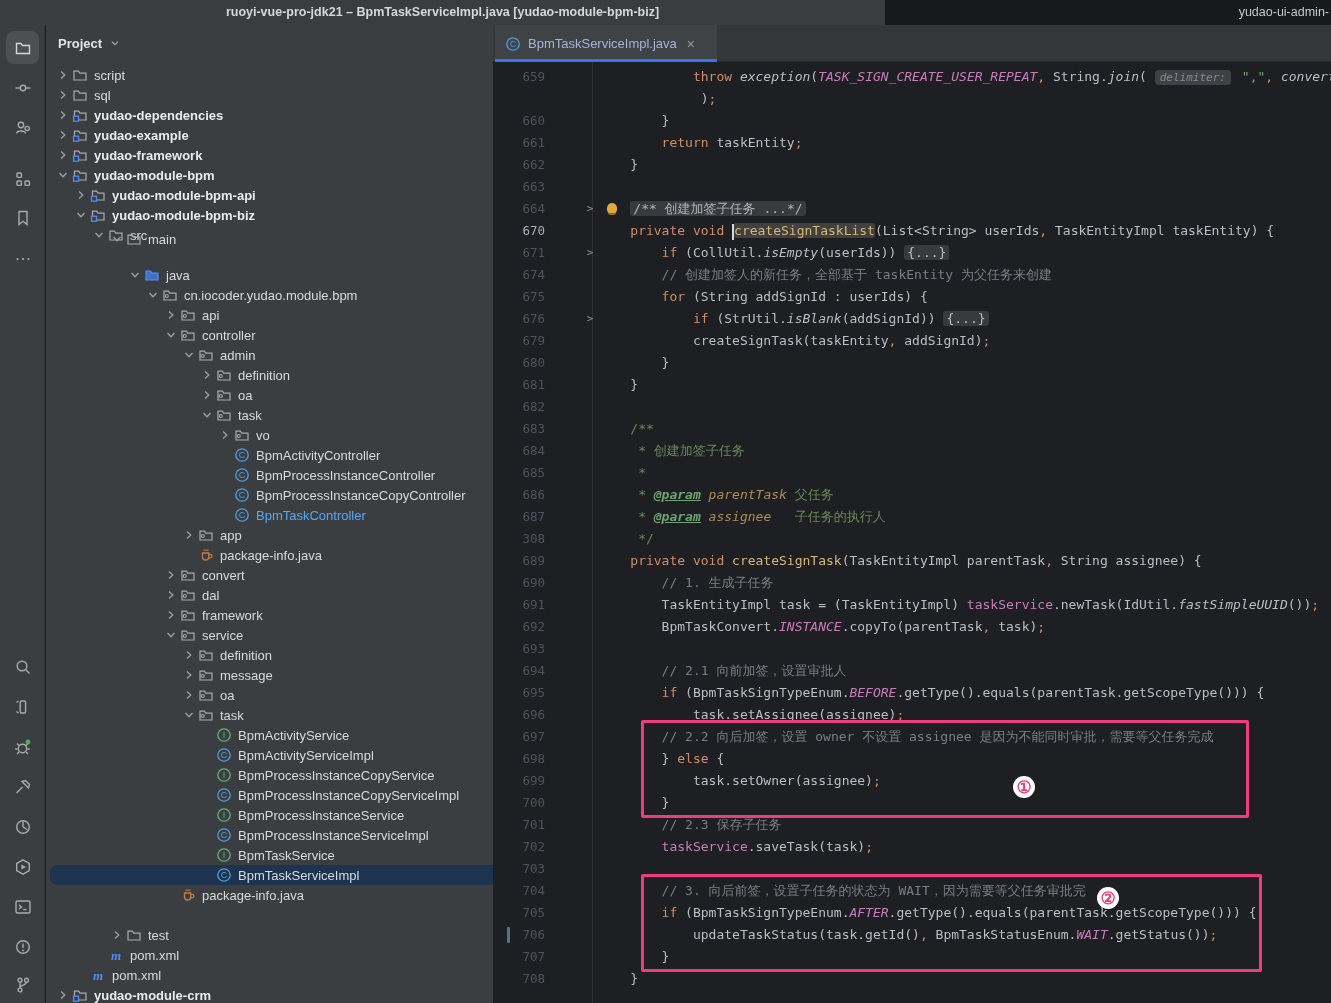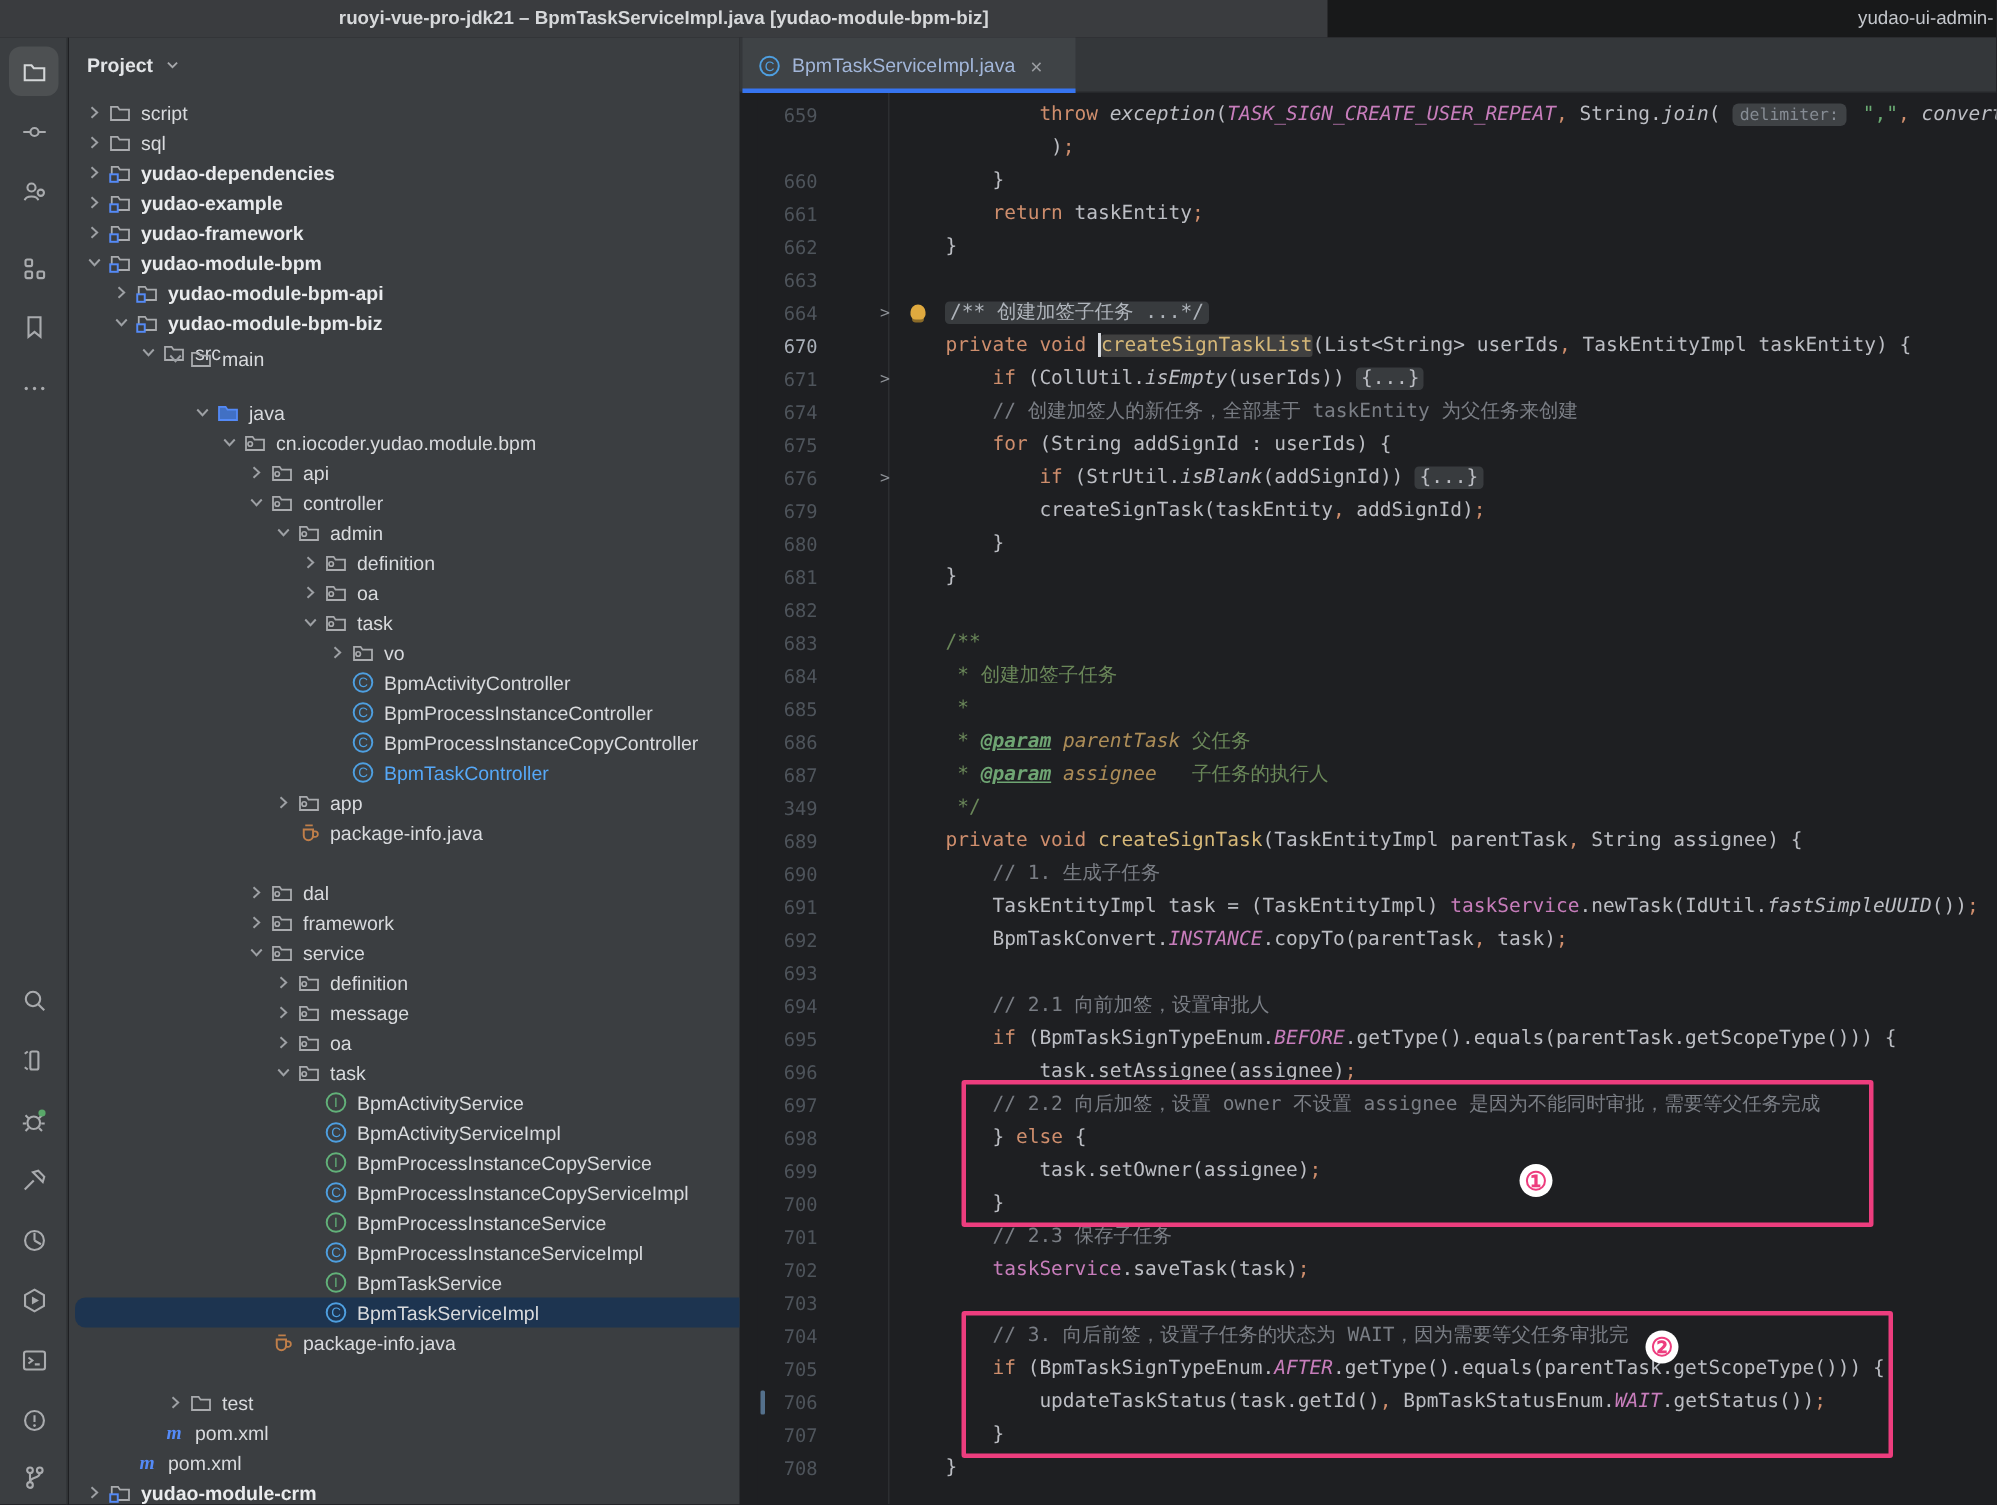--- a/index.html
+++ b/index.html
@@ -66,21 +66,21 @@
   .k { color:#CF8E6D; } .d { color:#BCBEC4; } .c { color:#7A7E85; }
   .j { color:#6A8759; } .jt { color:#6FA573; font-style:italic; font-weight:bold; text-decoration:underline; }
   .jp { color:#AD8D58; font-style:italic; }
   .f { color:#C77DBB; } .fi { color:#C77DBB; font-style:italic; }
   .m { color:#D5B778; } .s { color:#6AAB73; } .p { color:#CF8E6D; }
   .it { font-style:italic; color:#BCBEC4; }
   .hl { color:#D5B778; background:#404040; border-radius:2px; }
   .fold { background:#383B3E; border-radius:3px; padding:0 3px; color:#BCBEC4; }
   .foldc { background:#383B3E; border-radius:3px; padding:0 3px; color:#AFB4BB; }
   .hint { background:#3F4245; border-radius:4px; padding:1px 5px; color:#868C94;
-          font-size:11px; font-family:"DejaVu Sans Mono",monospace; margin-right:3px; }
+          font-size:11px; font-family:"DejaVu Sans Mono",monospace; margin-right:3px;font-style:italic; }
   .caret { display:inline-block; width:0; height:16px; border-left:2px solid #D4D7DC; vertical-align:middle; }
 
   
   .pinkbox { position:absolute; border:3px solid #ED3D7E; border-radius:2px; z-index:5; pointer-events:none; }
   .badge { position:absolute; width:22px; height:22px; background:#FFFFFF; border-radius:50%; z-index:6;
            display:flex; align-items:center; justify-content:center;
            color:#ED3D7E; font-size:17px; font-weight:bold; transform:translate(-50%,-50%); }
 </style>
 </head>
 <body>
@@ -520,20 +520,34 @@
         <div class="trow" style="top: 480px; padding-left: 135px;">
           <span class="chev"></span>
           <span class="ticon">
             <svg width="16" height="16" viewBox="0 0 16 16">
               <path d="M4.5 6h6.2v4a3.1 3.1 0 0 1-3.1 3.1A3.1 3.1 0 0 1 4.5 10z" fill="none" stroke="#C07F4A" stroke-width="1.3"></path>
               <path d="M10.7 7.3h1.4a1.8 1.8 0 0 1 0 3.6h-1.4" fill="none" stroke="#C07F4A" stroke-width="1.2"></path>
               <path d="M5.5 3.2h5" stroke="#C07F4A" stroke-width="1.1"></path>
             </svg>
           </span>
           <span>package-info.java</span>
+        </div>
+        <div class="trow" style="top: 500px; padding-left: 117px;">
+          <span class="chev">
+            <svg width="16" height="16" viewBox="0 0 16 16">
+              <path d="M6 4.5l3.8 3.5L6 11.5" stroke="#9DA0A4" fill="none" stroke-width="1.3"></path>
+            </svg>
+          </span>
+          <span class="ticon">
+            <svg width="16" height="16" viewBox="0 0 16 16">
+              <path d="M2 4.2h4.4l1.3 1.9H14v6.9H2z" fill="none" stroke="#A9ABAE" stroke-width="1.2"></path>
+              <circle cx="4.8" cy="9" r="1.5" fill="none" stroke="#A9ABAE" stroke-width="1.1"></circle>
+            </svg>
+          </span>
+          <span>convert</span>
         </div>
         <div class="trow" style="top: 520px; padding-left: 117px;">
           <span class="chev">
             <svg width="16" height="16" viewBox="0 0 16 16">
               <path d="M6 4.5l3.8 3.5L6 11.5" stroke="#9DA0A4" fill="none" stroke-width="1.3"></path>
             </svg>
           </span>
           <span class="ticon">
             <svg width="16" height="16" viewBox="0 0 16 16">
               <path d="M2 4.2h4.4l1.3 1.9H14v6.9H2z" fill="none" stroke="#A9ABAE" stroke-width="1.2"></path>
@@ -794,21 +808,21 @@
         <div class="crow" style="top: 246px;"><span class="gnum">676</span><span class="gfold">&gt;</span><span class="ctext"><span class="k">            if </span><span class="d">(StrUtil.</span><span class="it">isBlank</span><span class="d">(addSignId)) </span><span class="fold">{...}</span></span></div>
         <div class="crow" style="top: 268px;"><span class="gnum">679</span><span class="ctext"><span class="d">            createSignTask(taskEntity</span><span class="p">,</span><span class="d"> addSignId)</span><span class="p">;</span></span></div>
         <div class="crow" style="top: 290px;"><span class="gnum">680</span><span class="ctext"><span class="d">        }</span></span></div>
         <div class="crow" style="top: 312px;"><span class="gnum">681</span><span class="ctext"><span class="d">    }</span></span></div>
         <div class="crow" style="top: 334px;"><span class="gnum">682</span><span class="ctext"></span></div>
         <div class="crow" style="top: 356px;"><span class="gnum">683</span><span class="ctext"><span class="j">    /**</span></span></div>
         <div class="crow" style="top: 378px;"><span class="gnum">684</span><span class="ctext"><span class="j">     * 创建加签子任务</span></span></div>
         <div class="crow" style="top: 400px;"><span class="gnum">685</span><span class="ctext"><span class="j">     *</span></span></div>
         <div class="crow" style="top: 422px;"><span class="gnum">686</span><span class="ctext"><span class="j">     * </span><span class="jt">@param</span><span class="j"> </span><span class="jp">parentTask</span><span class="j"> 父任务</span></span></div>
         <div class="crow" style="top: 444px;"><span class="gnum">687</span><span class="ctext"><span class="j">     * </span><span class="jt">@param</span><span class="j"> </span><span class="jp">assignee</span><span class="j">   子任务的执行人</span></span></div>
-        <div class="crow" style="top: 466px;"><span class="gnum">349</span><span class="ctext"><span class="j">     */</span></span></div>
+        <div class="crow" style="top: 466px;"><span class="gnum">308</span><span class="ctext"><span class="j">     */</span></span></div>
         <div class="crow" style="top: 488px;"><span class="gnum">689</span><span class="ctext"><span class="k">    private void </span><span class="m">createSignTask</span><span class="d">(TaskEntityImpl parentTask</span><span class="p">,</span><span class="d"> String assignee) {</span></span></div>
         <div class="crow" style="top: 510px;"><span class="gnum">690</span><span class="ctext"><span class="c">        // 1. 生成子任务</span></span></div>
         <div class="crow" style="top: 532px;"><span class="gnum">691</span><span class="ctext"><span class="d">        TaskEntityImpl task = (TaskEntityImpl) </span><span class="f">taskService</span><span class="d">.newTask(IdUtil.</span><span class="it">fastSimpleUUID</span><span class="d">())</span><span class="p">;</span></span></div>
         <div class="crow" style="top: 554px;"><span class="gnum">692</span><span class="ctext"><span class="d">        BpmTaskConvert.</span><span class="fi">INSTANCE</span><span class="d">.copyTo(parentTask</span><span class="p">,</span><span class="d"> task)</span><span class="p">;</span></span></div>
         <div class="crow" style="top: 576px;"><span class="gnum">693</span><span class="ctext"></span></div>
         <div class="crow" style="top: 598px;"><span class="gnum">694</span><span class="ctext"><span class="c">        // 2.1 向前加签，设置审批人</span></span></div>
         <div class="crow" style="top: 620px;"><span class="gnum">695</span><span class="ctext"><span class="k">        if </span><span class="d">(BpmTaskSignTypeEnum.</span><span class="fi">BEFORE</span><span class="d">.getType().equals(parentTask.getScopeType())) {</span></span></div>
         <div class="crow" style="top: 642px;"><span class="gnum">696</span><span class="ctext"><span class="d">            task.setAssignee(assignee)</span><span class="p">;</span></span></div>
         <div class="crow" style="top: 664px;"><span class="gnum">697</span><span class="ctext"><span class="c">        // 2.2 向后加签，设置 owner 不设置 assignee 是因为不能同时审批，需要等父任务完成</span></span></div>
         <div class="crow" style="top: 686px;"><span class="gnum">698</span><span class="ctext"><span class="d">        } </span><span class="k">else</span><span class="d"> {</span></span></div>

